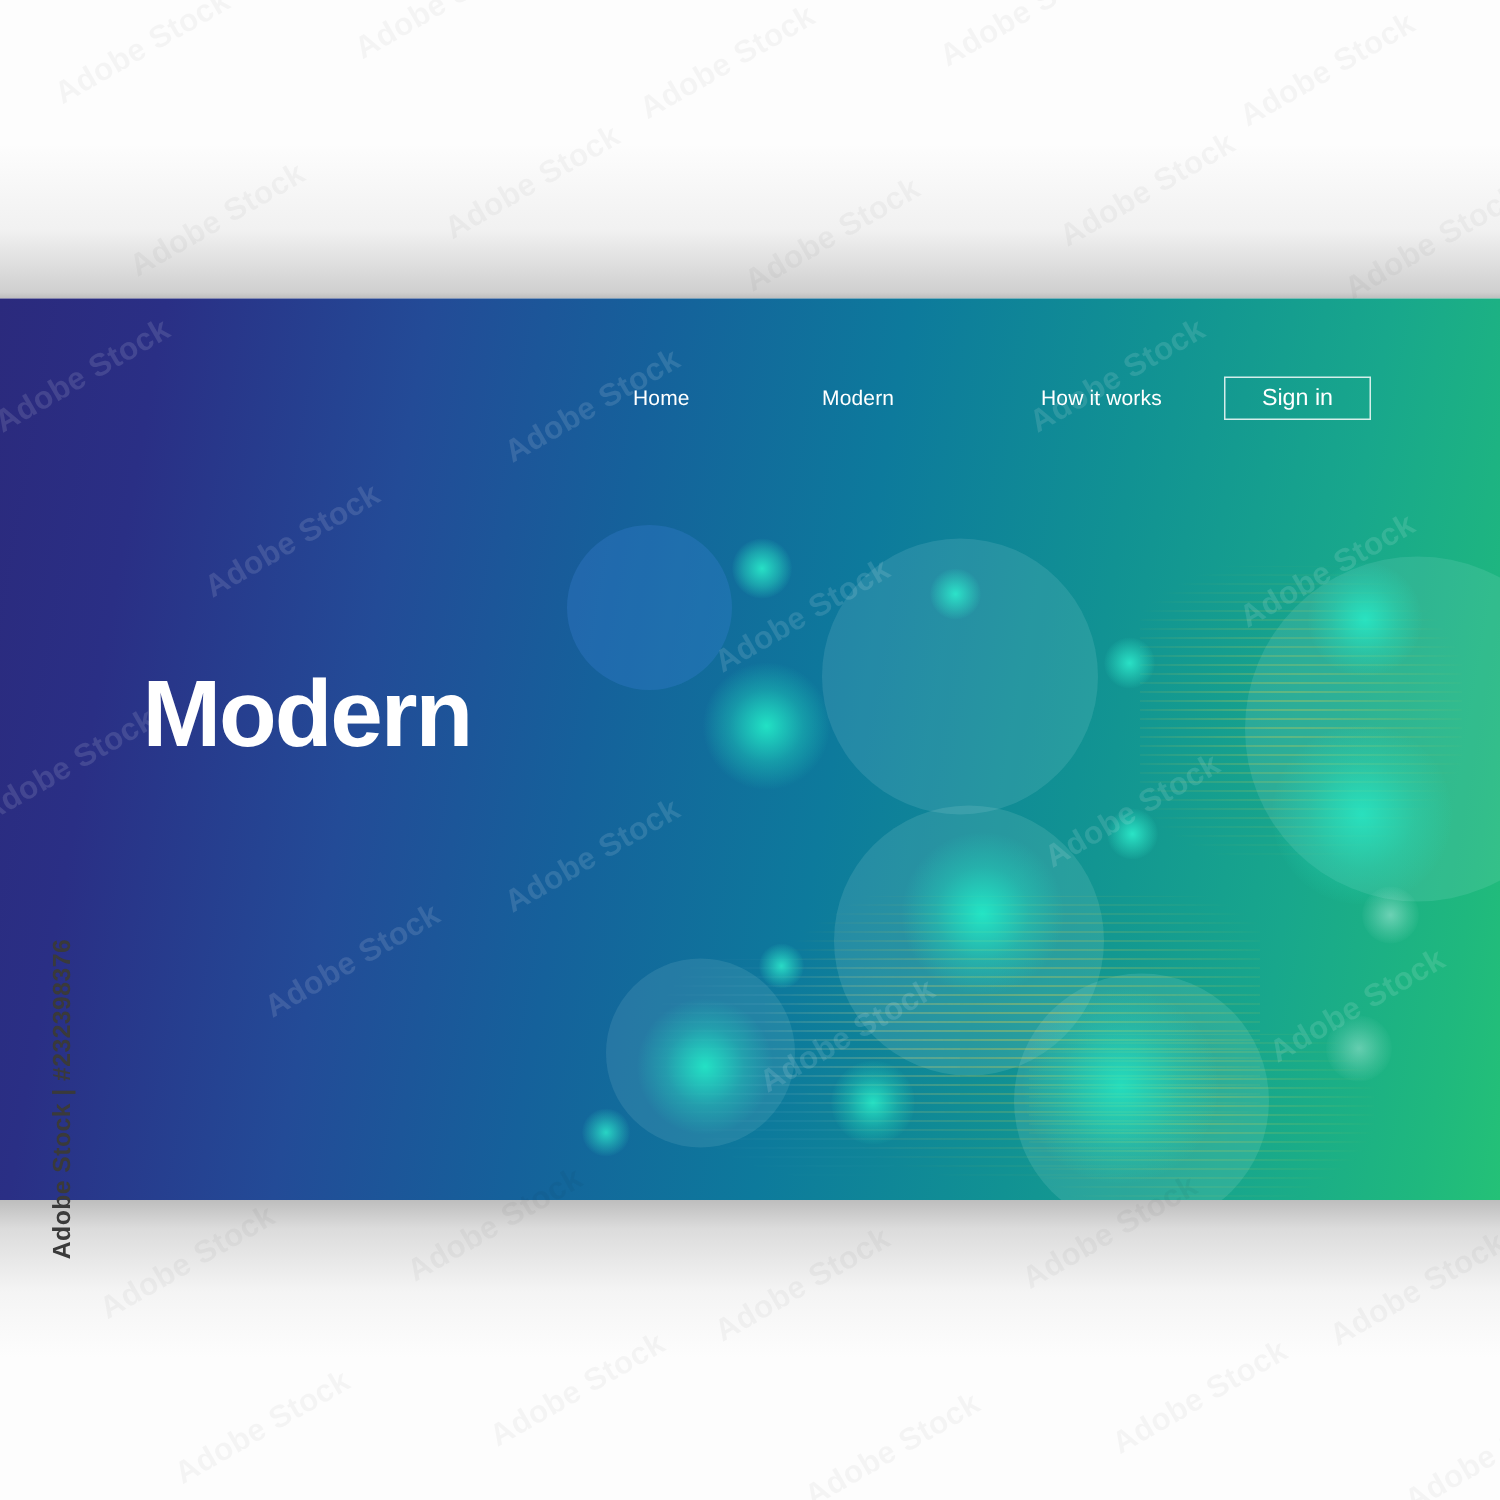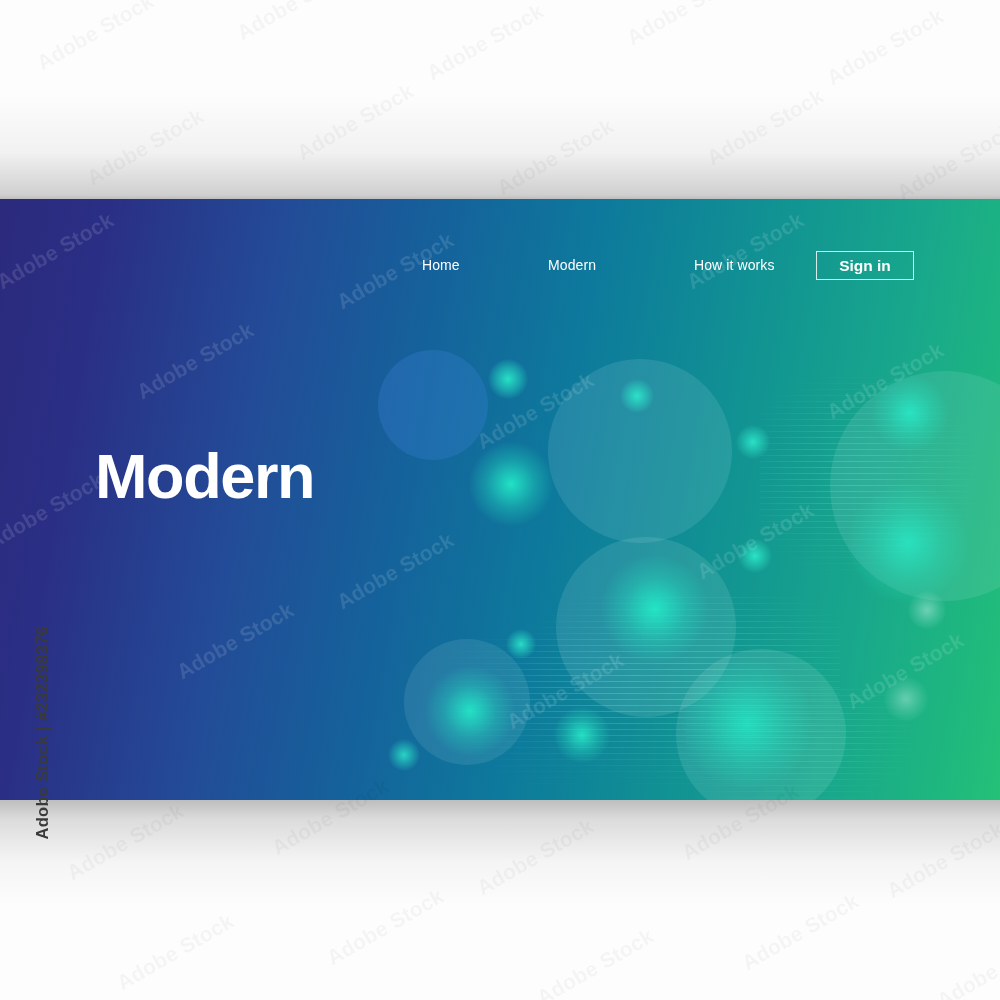--- a/index.html
+++ b/index.html
@@ -126,21 +126,21 @@
   .nav-item.n1 { position:absolute; left:548px; }
   .nav-item.n2 { position:absolute; left:694px; }
 
   .signin {
     position:absolute; left:816px; top:-14px;
     width:98px; height:29px;
     border:1.4px solid rgba(255,255,255,0.82);
     background:transparent;
     color:#ffffff;
     font-size:15.5px;
-    font-weight:700;
+    font-weight:400;
     font-family:"Liberation Sans", sans-serif;
     display:flex; align-items:center; justify-content:center;
     cursor:pointer;
   }
 
   
   .hero-copy {
     position:absolute;
     left:95px; top:246px;
     z-index:5;

